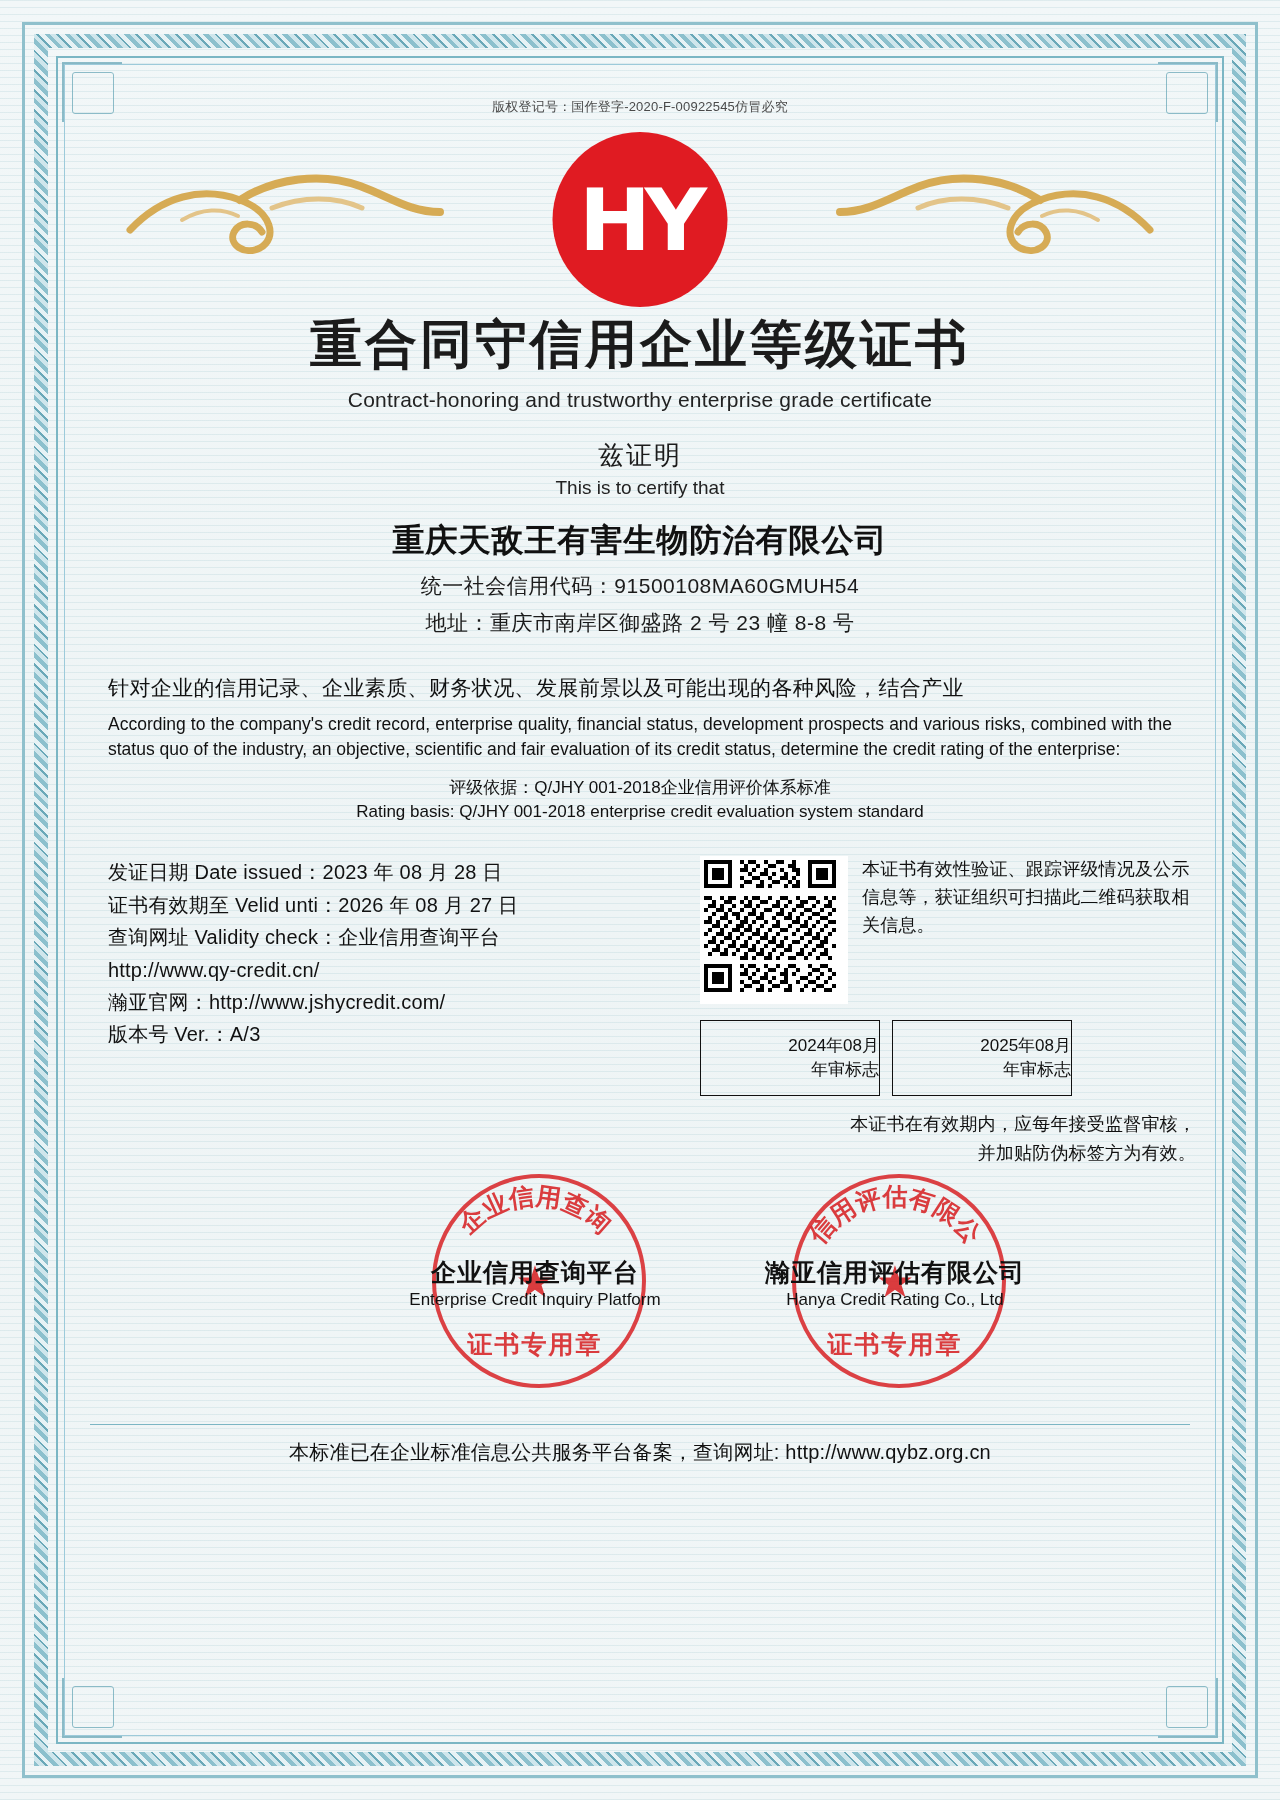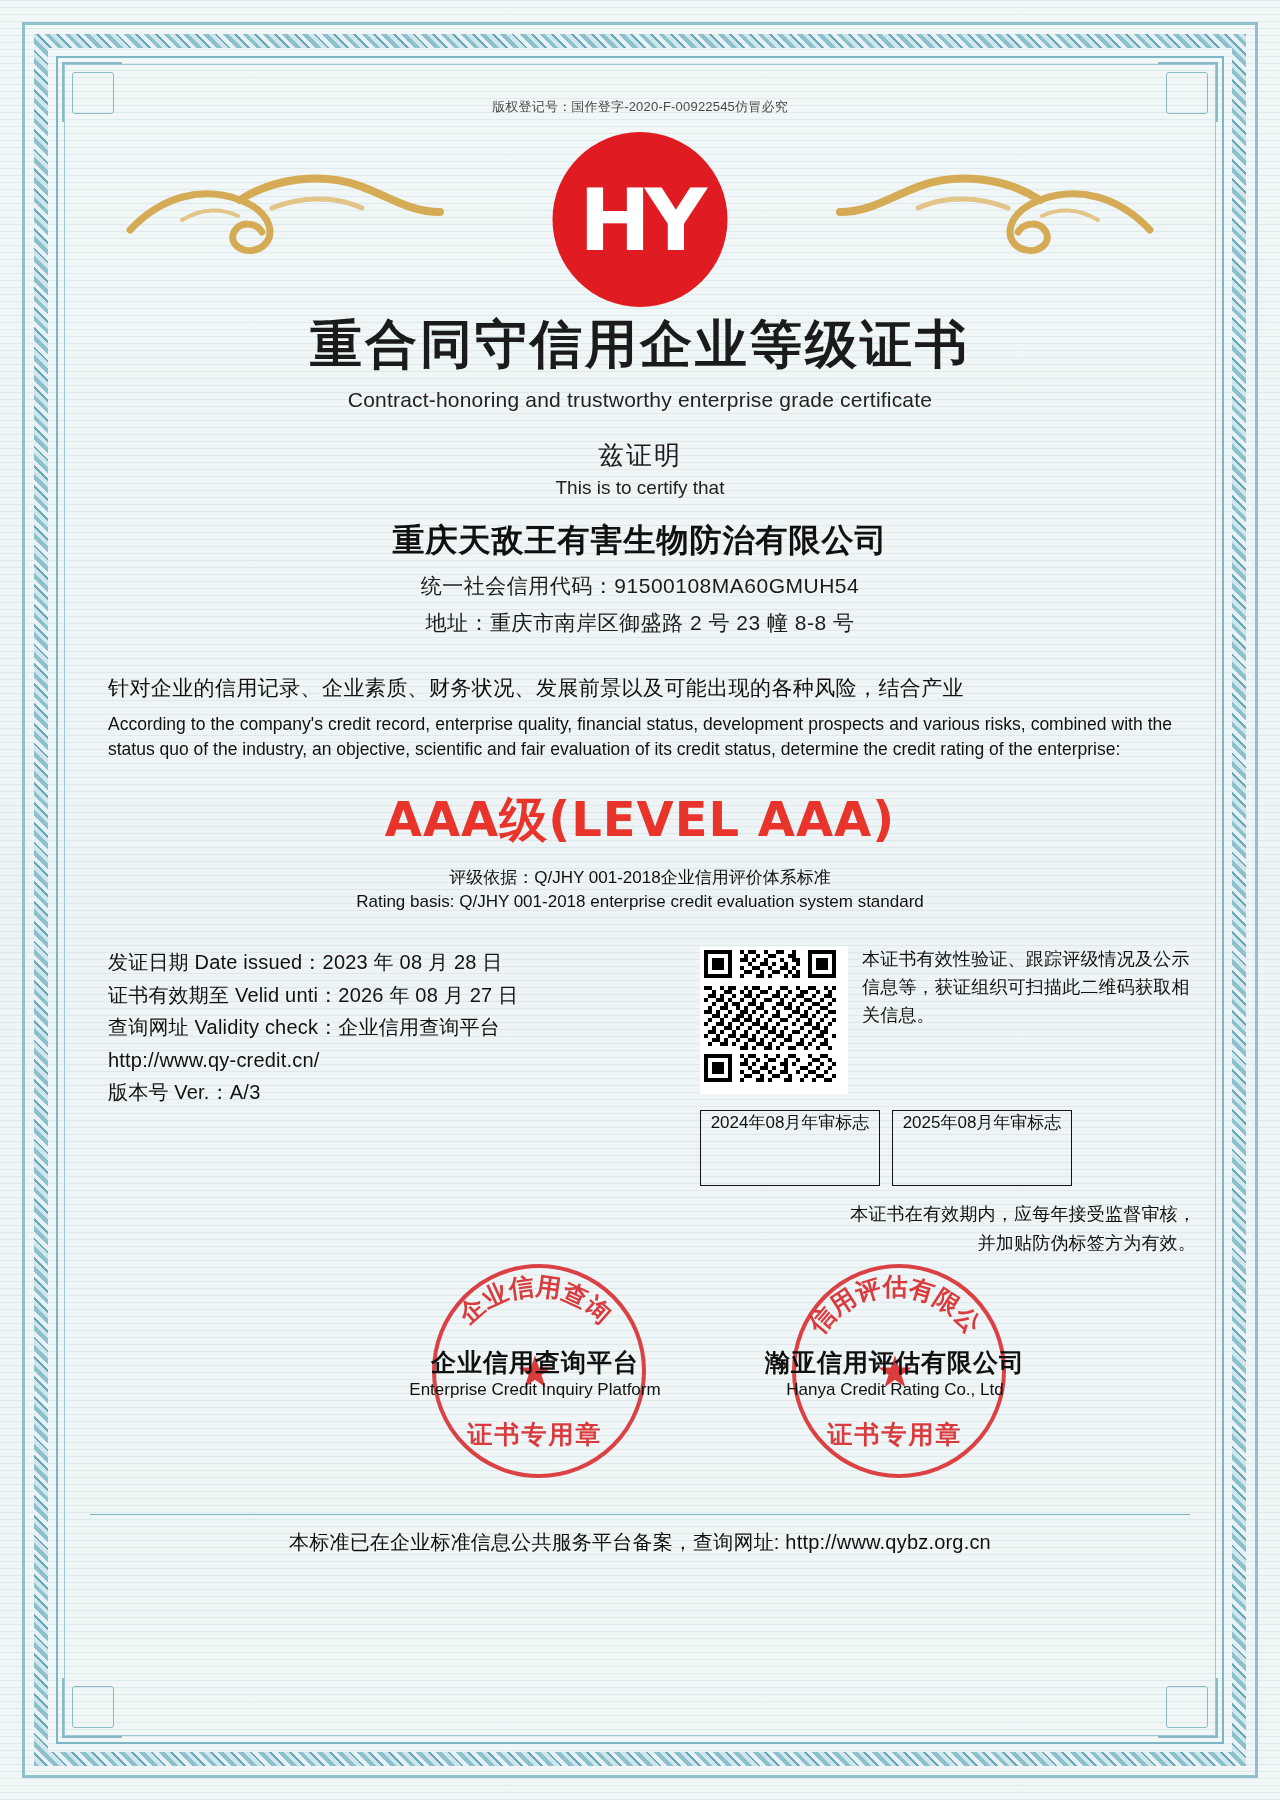--- a/index.html
+++ b/index.html
@@ -151,21 +151,21 @@
   .qr{
     width:140px;height:140px;flex:0 0 140px;background:#fff;padding:4px;
   }
   .qr svg{display:block;}
   .qr-note{
     margin-left:14px;font-size:18px;line-height:1.55;color:#111;letter-spacing:.2px;
   }
   .stamps-row{display:flex;margin-top:16px;gap:0;}
   .stamp-box{
     width:178px;height:74px;border:1.5px solid #111;
-    display:flex;flex-direction:row;align-items:flex-start;justify-content:center;
+    display:flex;flex-direction:column;align-items:flex-end;justify-content:center;
     font-size:17px;color:#111;line-height:1.45;
   }
   .stamp-box + .stamp-box{margin-left:12px;}
   .annual-note{
     margin-top:14px;font-size:18px;line-height:1.6;color:#111;text-align:right;
     padding-right:4px;letter-spacing:.2px;
   }
 
   
   .seals{
@@ -255,30 +255,30 @@
 
     <div class="company">重庆天敌王有害生物防治有限公司</div>
     <div class="uscc">统一社会信用代码：91500108MA60GMUH54</div>
     <div class="addr">地址：重庆市南岸区御盛路 2 号 23 幢 8-8 号</div>
 
     <div class="para">
       <div class="cn">针对企业的信用记录、企业素质、财务状况、发展前景以及可能出现的各种风险，结合产业</div>
       <div class="en">According to the company's credit record, enterprise quality, financial status, development prospects and various risks, combined with the status quo of the industry, an objective, scientific and fair evaluation of its credit status, determine the credit rating of the enterprise:</div>
     </div>
 
-    <div class="level">AAA级(LEVEL AAA)</div>
     <div class="basis-cn">评级依据：Q/JHY 001-2018企业信用评价体系标准</div>
     <div class="basis-en">Rating basis: Q/JHY 001-2018 enterprise credit evaluation system standard</div>
 
     <div class="details">
       <div class="left-col">
         <div class="d-line">发证日期 Date issued：2023 年 08 月 28 日</div>
         <div class="d-line">证书有效期至 Velid unti：2026 年 08 月 27 日</div>
         <div class="d-line">查询网址 Validity check：企业信用查询平台</div>
         <div class="d-line url">http://www.qy-credit.cn/</div>
+        <div class="d-line url">瀚亚官网：http://www.jshycredit.com/</div>
         <div class="d-line">版本号 Ver.：A/3</div>
       </div>
 
       <div class="right-col">
         <div class="qr-row">
           <div class="qr">
             <svg width="132" height="132" viewBox="0 0 33 33" shape-rendering="crispEdges">
               <rect width="33" height="33" fill="#fff"></rect>
               <g fill="#000">
                 <rect x="0" y="0" width="7" height="7"></rect>

